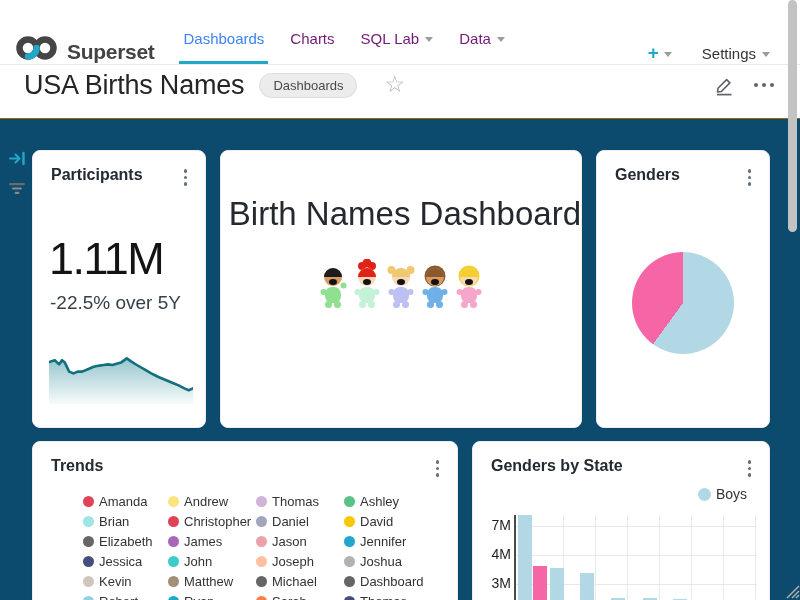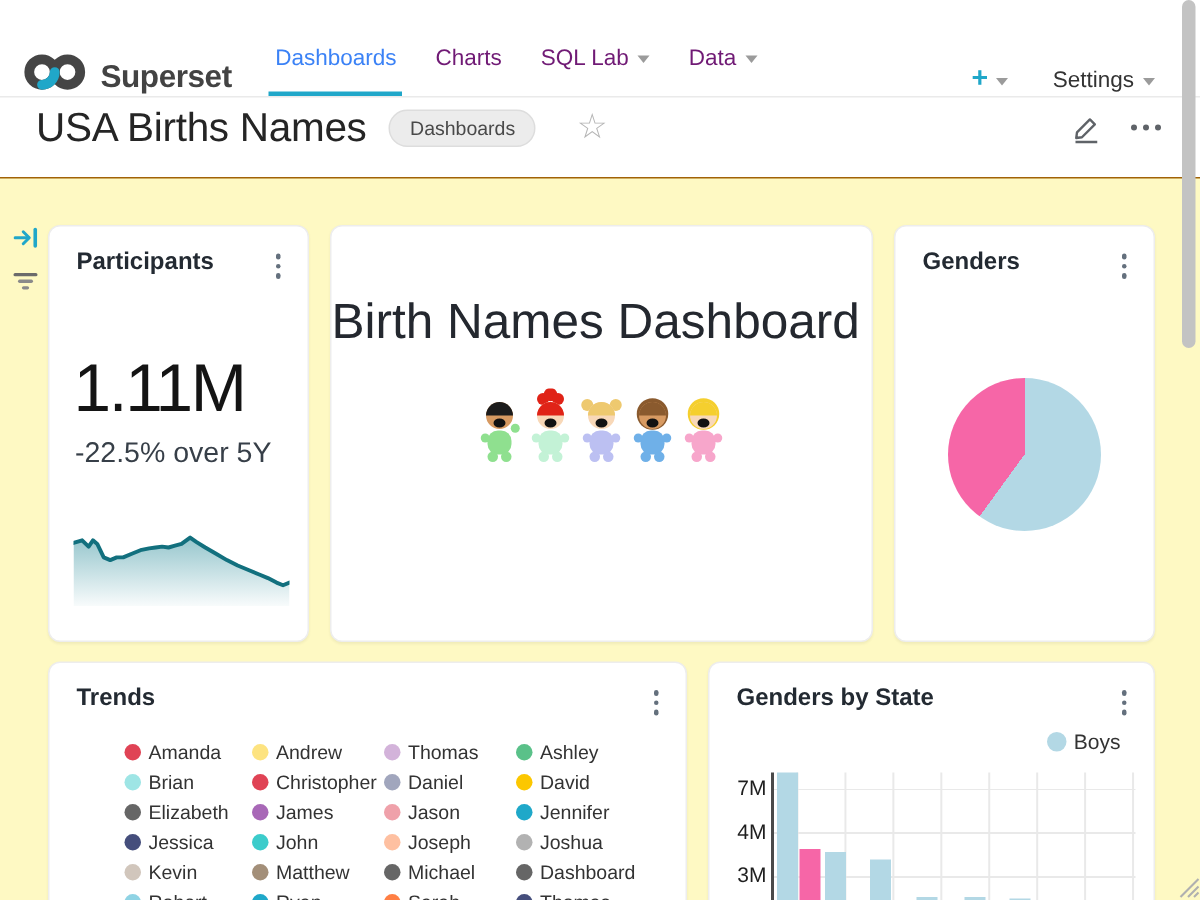--- a/index.html
+++ b/index.html
@@ -27,41 +27,41 @@
     border-bottom:6px solid #a16207;display:flex;align-items:center;}
   .dash-title{font-size:27px;font-weight:500;color:#252525;margin-left:24px;letter-spacing:-0.2px;}
   .status-badge{margin-left:15px;background:#ececec;border:1px solid #dddddd;color:#494949;
     font-size:13px;padding:4px 13px;border-radius:14px;cursor:pointer;}
   .fav-star{margin-left:27px;color:#b5b5b5;font-size:23px;line-height:1;cursor:pointer;margin-top:-2px;}
   .header-actions{margin-left:auto;margin-right:26px;display:flex;align-items:center;gap:20px;}
   .h-ellipsis{display:flex;gap:4px;cursor:pointer;padding:4px 0;}
   .h-ellipsis i{width:4px;height:4px;border-radius:50%;background:#5f6368;}
 
   
-  .content{position:absolute;top:119px;left:0;width:800px;height:481px;background:#fef9c3;overflow:hidden;}
+  .content{position:absolute;top:119px;left:0;width:800px;height:481px;background:#0c4a6e;overflow:hidden;}
   .rail-icon{position:absolute;cursor:pointer;}
   #rail-expand{left:9px;top:32px;}
   #rail-filter{left:8px;top:62px;}
 
   .card{position:absolute;background:#fff;border:1px solid #ededed;border-radius:8px;
     box-shadow:0 1px 2px rgba(0,0,0,0.06);}
   .card-head{display:flex;justify-content:space-between;align-items:flex-start;padding:15px 14px 0 18px;}
   .card-title{font-size:16px;font-weight:600;color:#232a32;}
   .kebab{display:flex;flex-direction:column;gap:3px;padding:3px 4px;cursor:pointer;}
   .kebab i{width:3.5px;height:3.5px;border-radius:50%;background:#64707d;}
 
   
   #card-participants{left:32px;top:31px;width:172px;height:276px;}
   .big-number{font-size:45px;font-weight:500;color:#141414;margin:44px 0 0 16px;letter-spacing:-1.5px;}
   .big-sub{font-size:19px;color:#373f48;margin:7px 0 0 17px;}
   .spark{position:absolute;left:16px;bottom:23px;width:144px;height:60px;}
 
   
   #card-headline{left:220px;top:31px;width:360px;height:276px;}
-  .headline-title{font-size:33px;font-weight:500;color:#24282f;text-align:left;margin:44px 0 0 0;}
+  .headline-title{font-size:33px;font-weight:500;color:#24282f;text-align:right;margin:44px 0 0 0;}
   .babies{display:block;margin:26px auto 0 auto;}
 
   
   #card-genders{left:596px;top:31px;width:172px;height:276px;}
   .pie{position:absolute;left:35px;top:101px;width:102px;height:102px;border-radius:50%;cursor:pointer;}
 
   
   #card-trends{left:32px;top:322px;width:424px;height:250px;}
   .legend-grid{margin:15px 0 0 50px;display:grid;grid-template-columns:85px 88px 88px 88px;row-gap:7px;}
   .legend-item{display:flex;align-items:center;gap:5px;font-size:13px;color:#333;cursor:pointer;line-height:13px;}

